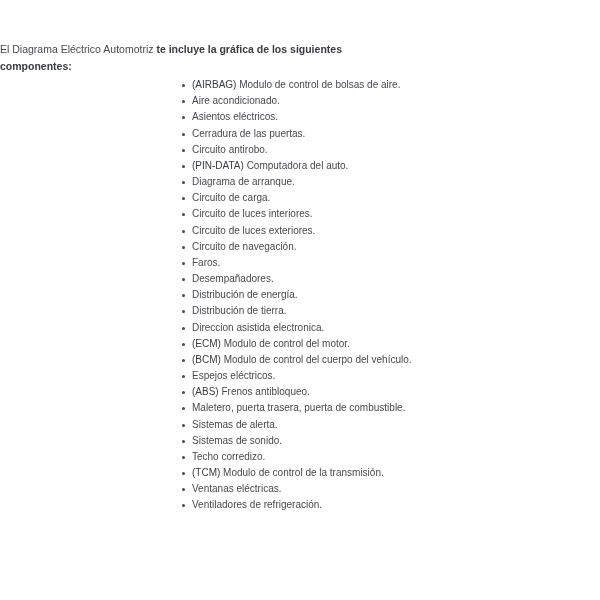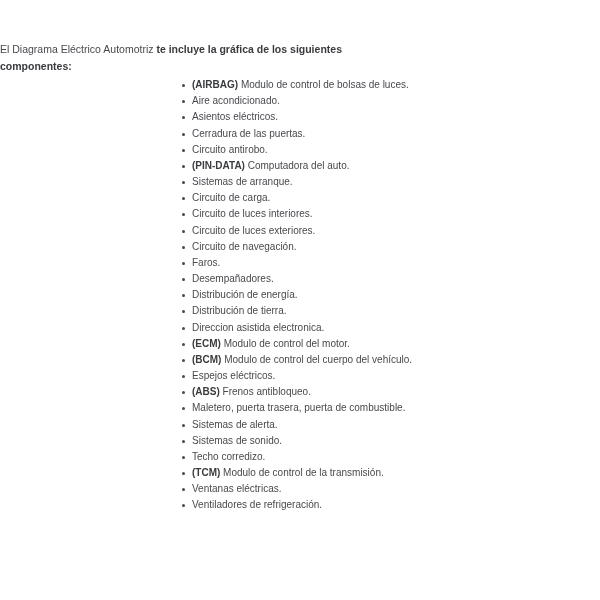--- a/index.html
+++ b/index.html
@@ -31,42 +31,42 @@
     font-size:10px;
     line-height:16.17px;
     color:var(--text);
     white-space:nowrap;
   }
   li.item .bullet{
     position:absolute;left:182px;top:7px;
     width:3px;height:3px;border-radius:50%;
     background:var(--text);
   }
-  li.item .prefix{font-weight:bold;color:var(--bold);}
+  li.item .prefix{font-weight:normal;color:var(--bold);}
 </style>
 </head>
 <body>
 
 <div class="page">
   <div class="title">
     <div class="title-line1">
       <span>El Diagrama Eléctrico Automotriz</span>
       <span class="b">te incluye la gráfica de los siguientes</span>
     </div>
     <div class="title-line2 b">componentes:</div>
   </div>
 
   <ul class="components">
-      <li class="item"><span class="bullet"></span><span class="prefix">(AIRBAG)</span><span class="text"> Modulo de control de bolsas de luces.</span></li>
+      <li class="item"><span class="bullet"></span><span class="prefix">(AIRBAG)</span><span class="text"> Modulo de control de bolsas de aire.</span></li>
       <li class="item"><span class="bullet"></span><span class="prefix"></span><span class="text">Aire acondicionado.</span></li>
       <li class="item"><span class="bullet"></span><span class="prefix"></span><span class="text">Asientos eléctricos.</span></li>
       <li class="item"><span class="bullet"></span><span class="prefix"></span><span class="text">Cerradura de las puertas.</span></li>
       <li class="item"><span class="bullet"></span><span class="prefix"></span><span class="text">Circuito antirobo.</span></li>
       <li class="item"><span class="bullet"></span><span class="prefix">(PIN-DATA)</span><span class="text"> Computadora del auto.</span></li>
-      <li class="item"><span class="bullet"></span><span class="prefix"></span><span class="text">Sistemas de arranque.</span></li>
+      <li class="item"><span class="bullet"></span><span class="prefix"></span><span class="text">Diagrama de arranque.</span></li>
       <li class="item"><span class="bullet"></span><span class="prefix"></span><span class="text">Circuito de carga.</span></li>
       <li class="item"><span class="bullet"></span><span class="prefix"></span><span class="text">Circuito de luces interiores.</span></li>
       <li class="item"><span class="bullet"></span><span class="prefix"></span><span class="text">Circuito de luces exteriores.</span></li>
       <li class="item"><span class="bullet"></span><span class="prefix"></span><span class="text">Circuito de navegación.</span></li>
       <li class="item"><span class="bullet"></span><span class="prefix"></span><span class="text">Faros.</span></li>
       <li class="item"><span class="bullet"></span><span class="prefix"></span><span class="text">Desempañadores.</span></li>
       <li class="item"><span class="bullet"></span><span class="prefix"></span><span class="text">Distribución de energía.</span></li>
       <li class="item"><span class="bullet"></span><span class="prefix"></span><span class="text">Distribución de tierra.</span></li>
       <li class="item"><span class="bullet"></span><span class="prefix"></span><span class="text">Direccion asistida electronica.</span></li>
       <li class="item"><span class="bullet"></span><span class="prefix">(ECM)</span><span class="text"> Modulo de control del motor.</span></li>

